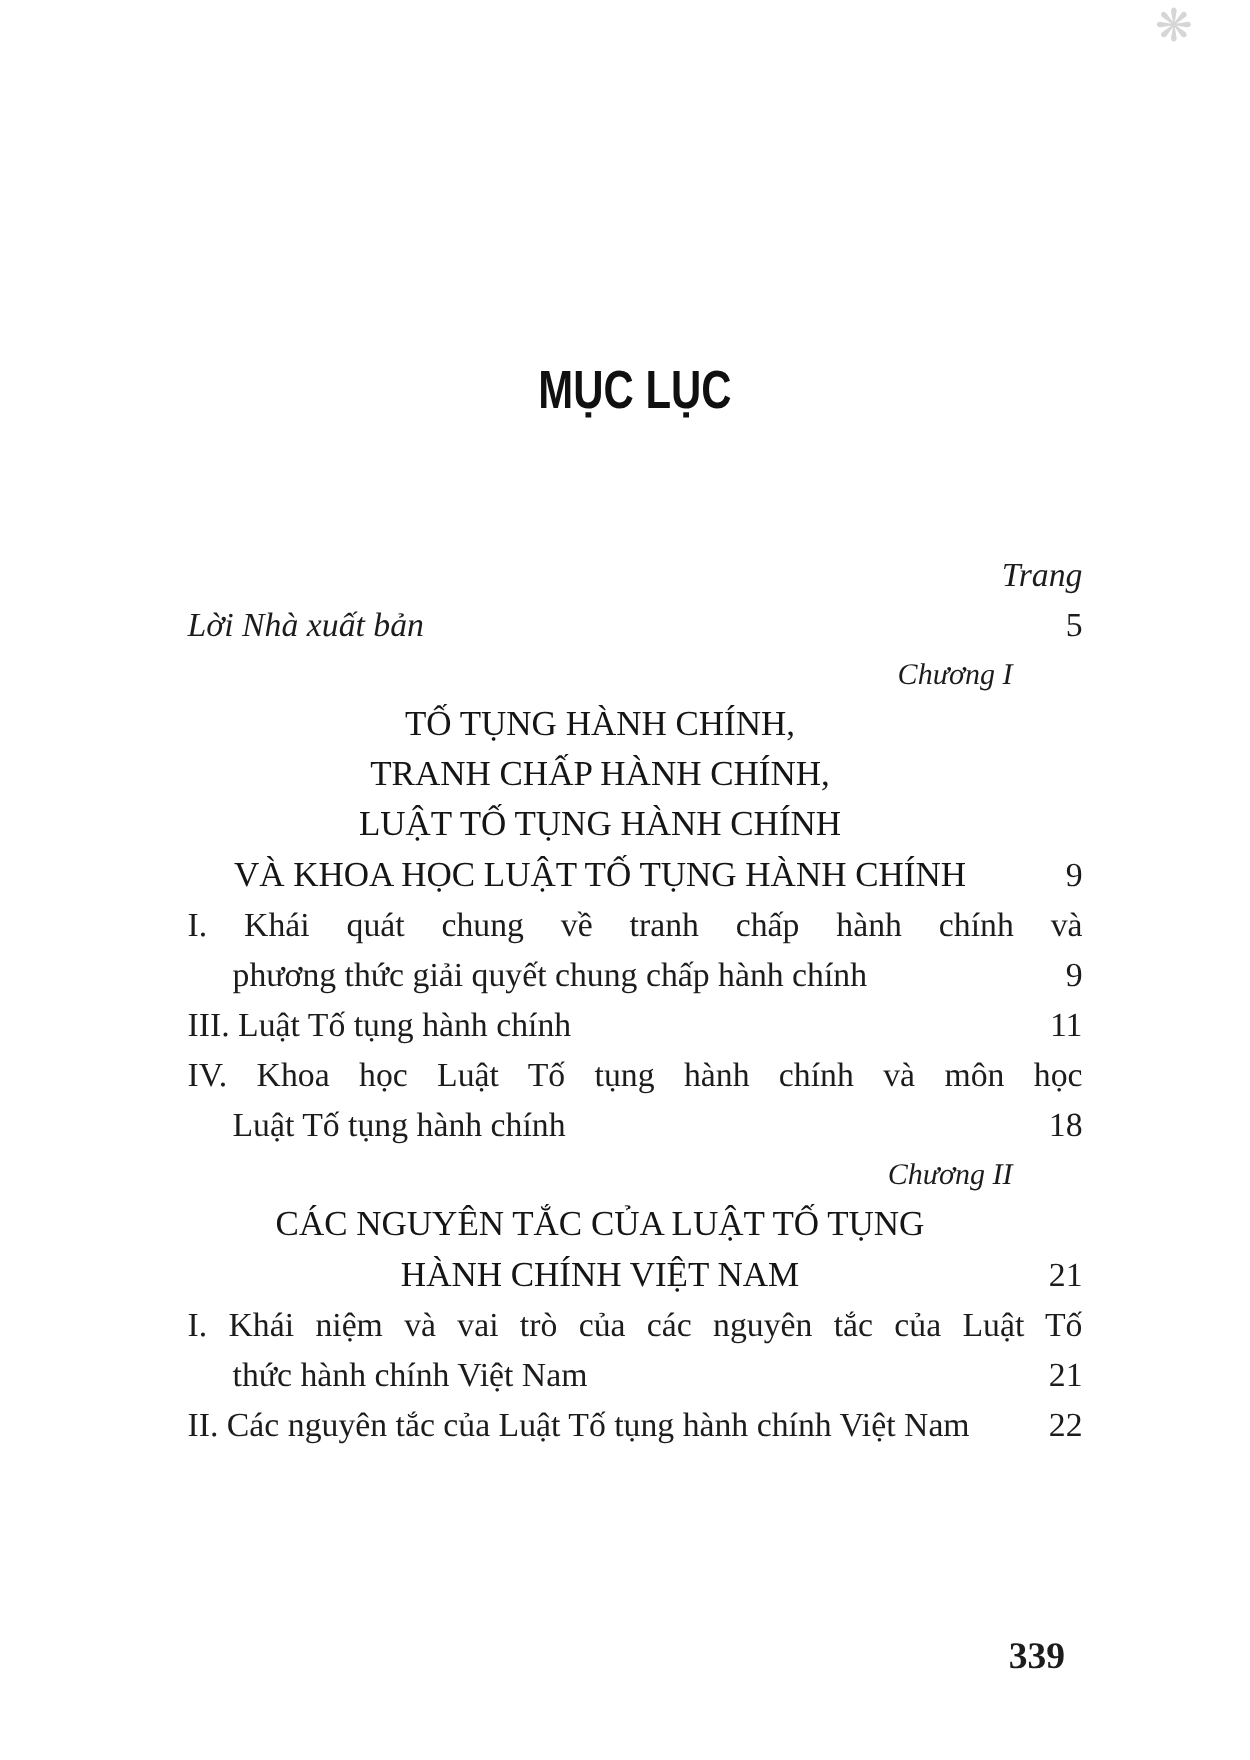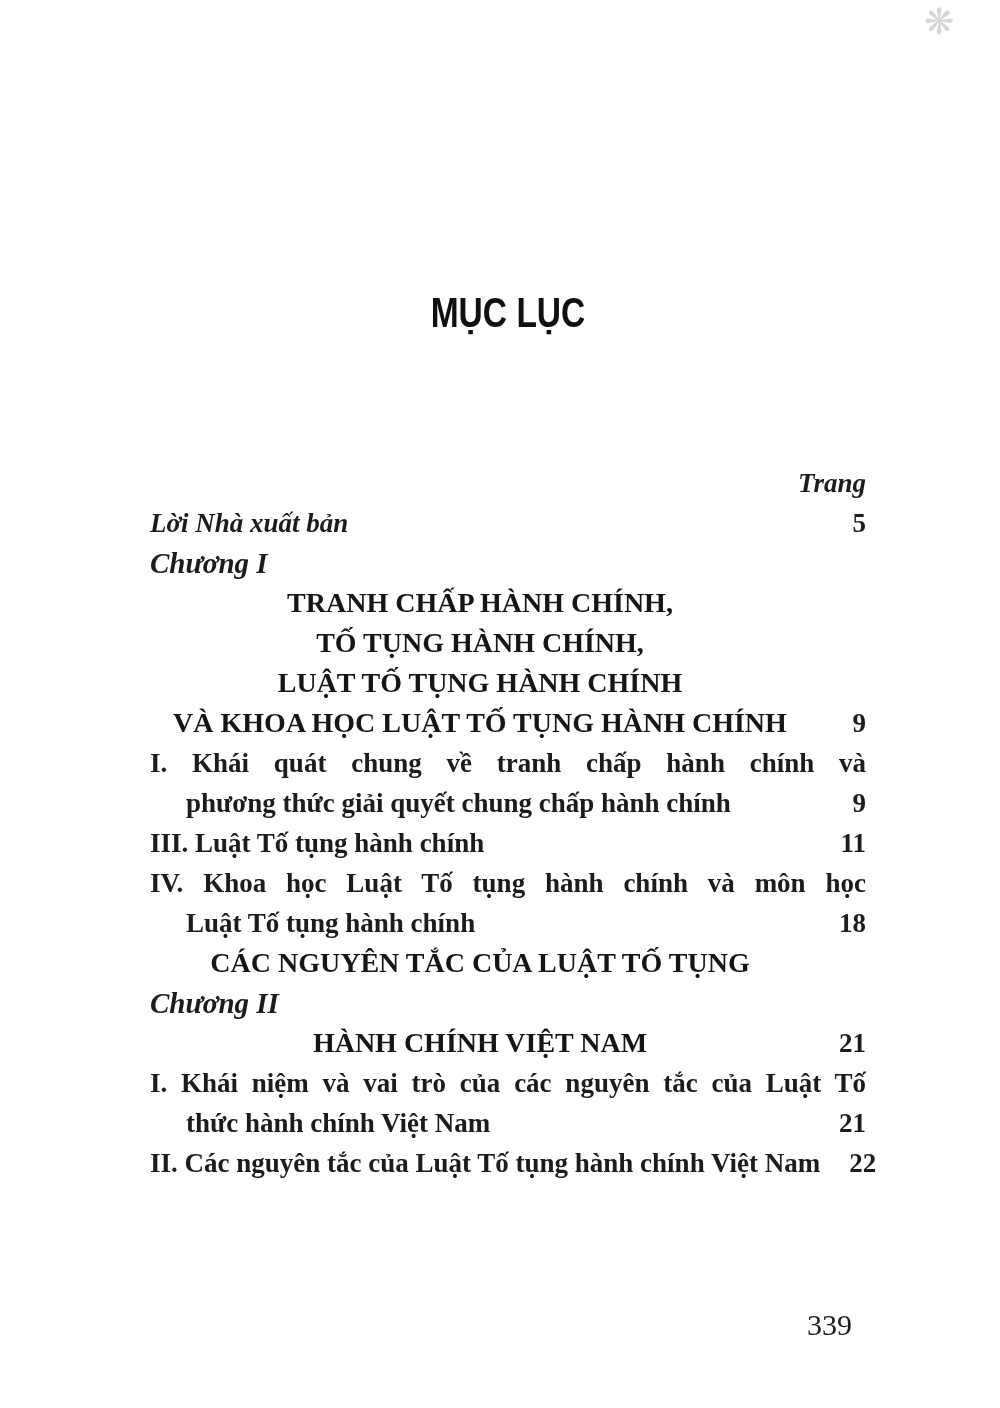--- a/index.html
+++ b/index.html
@@ -23,48 +23,49 @@
     text-align:center;
     font-family:"Liberation Sans", sans-serif;
     font-weight:bold;
     font-size:43px; line-height:48px;
     color:#101010;
     transform:scaleX(0.78);
     transform-origin:50% 50%;
     white-space:nowrap;
   }
   .toc {
-    position:absolute; top:463px; left:150px; width:716px;font-weight:bold;
+    position:absolute; top:440px; left:150px; width:716px;
   }
   .row {
     display:flex; align-items:baseline;
     height:40px; line-height:40px;
     font-size:27px;
   }
   .row .text  { flex:1 1 auto; white-space:nowrap; color:#1c1c1c; }
   .row .pagecol {
     flex:0 0 56px; min-width:56px;
     text-align:right; font-size:27px; color:#1c1c1c;
   }
   
   .row.trang .text          { text-align:right; font-style:italic; }
   .row.front .text          { font-style:italic; }
-  .row.chapter-label .text  { text-align:left; font-style:italic; font-size:29px; }
+  .row.chapter-label .text  { text-align:right; font-style:italic; font-size:24px; }
   .row.chapter-title .text  { text-align:center; font-size:28px; color:#151515; }
   .row.justify .text {
     white-space:normal;
     text-align:justify;
     text-align-last:justify;
   }
   .row.indent .text { padding-left:36px; }
   .folio {
     position:absolute; top:1305px; left:150px; width:702px;
     text-align:right;
     font-size:30px; line-height:40px;
     color:#1c1c1c;
+    font-weight:bold;
   }
 </style>
 </head>
 <body>
 
 <div class="page">
 
   <div class="watermark">❋</div>
 
   <div class="doc-title">MỤC LỤC</div>
@@ -75,25 +76,25 @@
       </div>
       <div class="row front">
         <span class="text">Lời Nhà xuất bản</span>
         <span class="pagecol">5</span>
       </div>
       <div class="row chapter-label">
         <span class="text">Chương I</span>
         <span class="pagecol"></span>
       </div>
       <div class="row chapter-title">
-        <span class="text">TRANH CHẤP HÀNH CHÍNH,</span>
+        <span class="text">TỐ TỤNG HÀNH CHÍNH,</span>
         <span class="pagecol"></span>
       </div>
       <div class="row chapter-title">
-        <span class="text">TỐ TỤNG HÀNH CHÍNH,</span>
+        <span class="text">TRANH CHẤP HÀNH CHÍNH,</span>
         <span class="pagecol"></span>
       </div>
       <div class="row chapter-title">
         <span class="text">LUẬT TỐ TỤNG HÀNH CHÍNH</span>
         <span class="pagecol"></span>
       </div>
       <div class="row chapter-title">
         <span class="text">VÀ KHOA HỌC LUẬT TỐ TỤNG HÀNH CHÍNH</span>
         <span class="pagecol">9</span>
       </div>
@@ -108,26 +109,26 @@
         <span class="text">III. Luật Tố tụng hành chính</span>
         <span class="pagecol">11</span>
       </div>
       <div class="row item justify">
         <span class="text">IV. Khoa học Luật Tố tụng hành chính và môn học</span>
       </div>
       <div class="row item indent">
         <span class="text">Luật Tố tụng hành chính</span>
         <span class="pagecol">18</span>
       </div>
+      <div class="row chapter-label">
+        <span class="text">Chương II</span>
+        <span class="pagecol"></span>
+      </div>
       <div class="row chapter-title">
         <span class="text">CÁC NGUYÊN TẮC CỦA LUẬT TỐ TỤNG</span>
-        <span class="pagecol"></span>
-      </div>
-      <div class="row chapter-label">
-        <span class="text">Chương II</span>
         <span class="pagecol"></span>
       </div>
       <div class="row chapter-title">
         <span class="text">HÀNH CHÍNH VIỆT NAM</span>
         <span class="pagecol">21</span>
       </div>
       <div class="row item justify">
         <span class="text">I. Khái niệm và vai trò của các nguyên tắc của Luật Tố</span>
       </div>
       <div class="row item indent">

